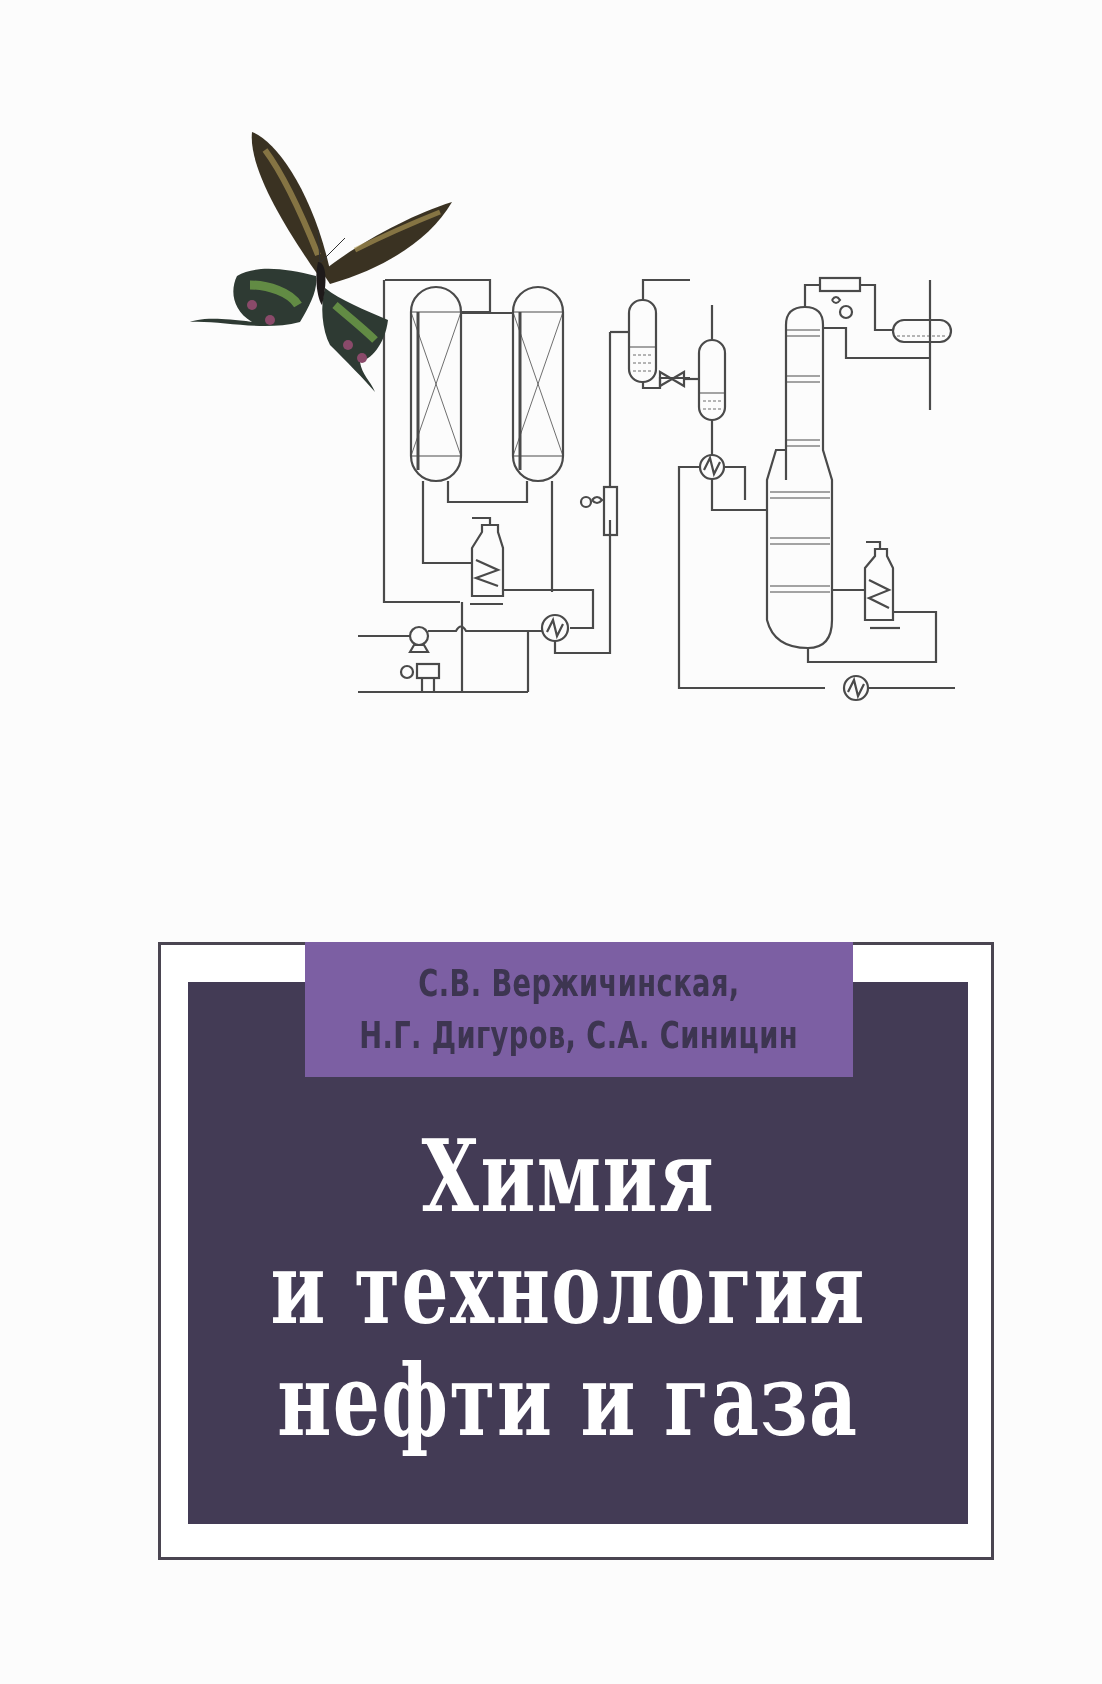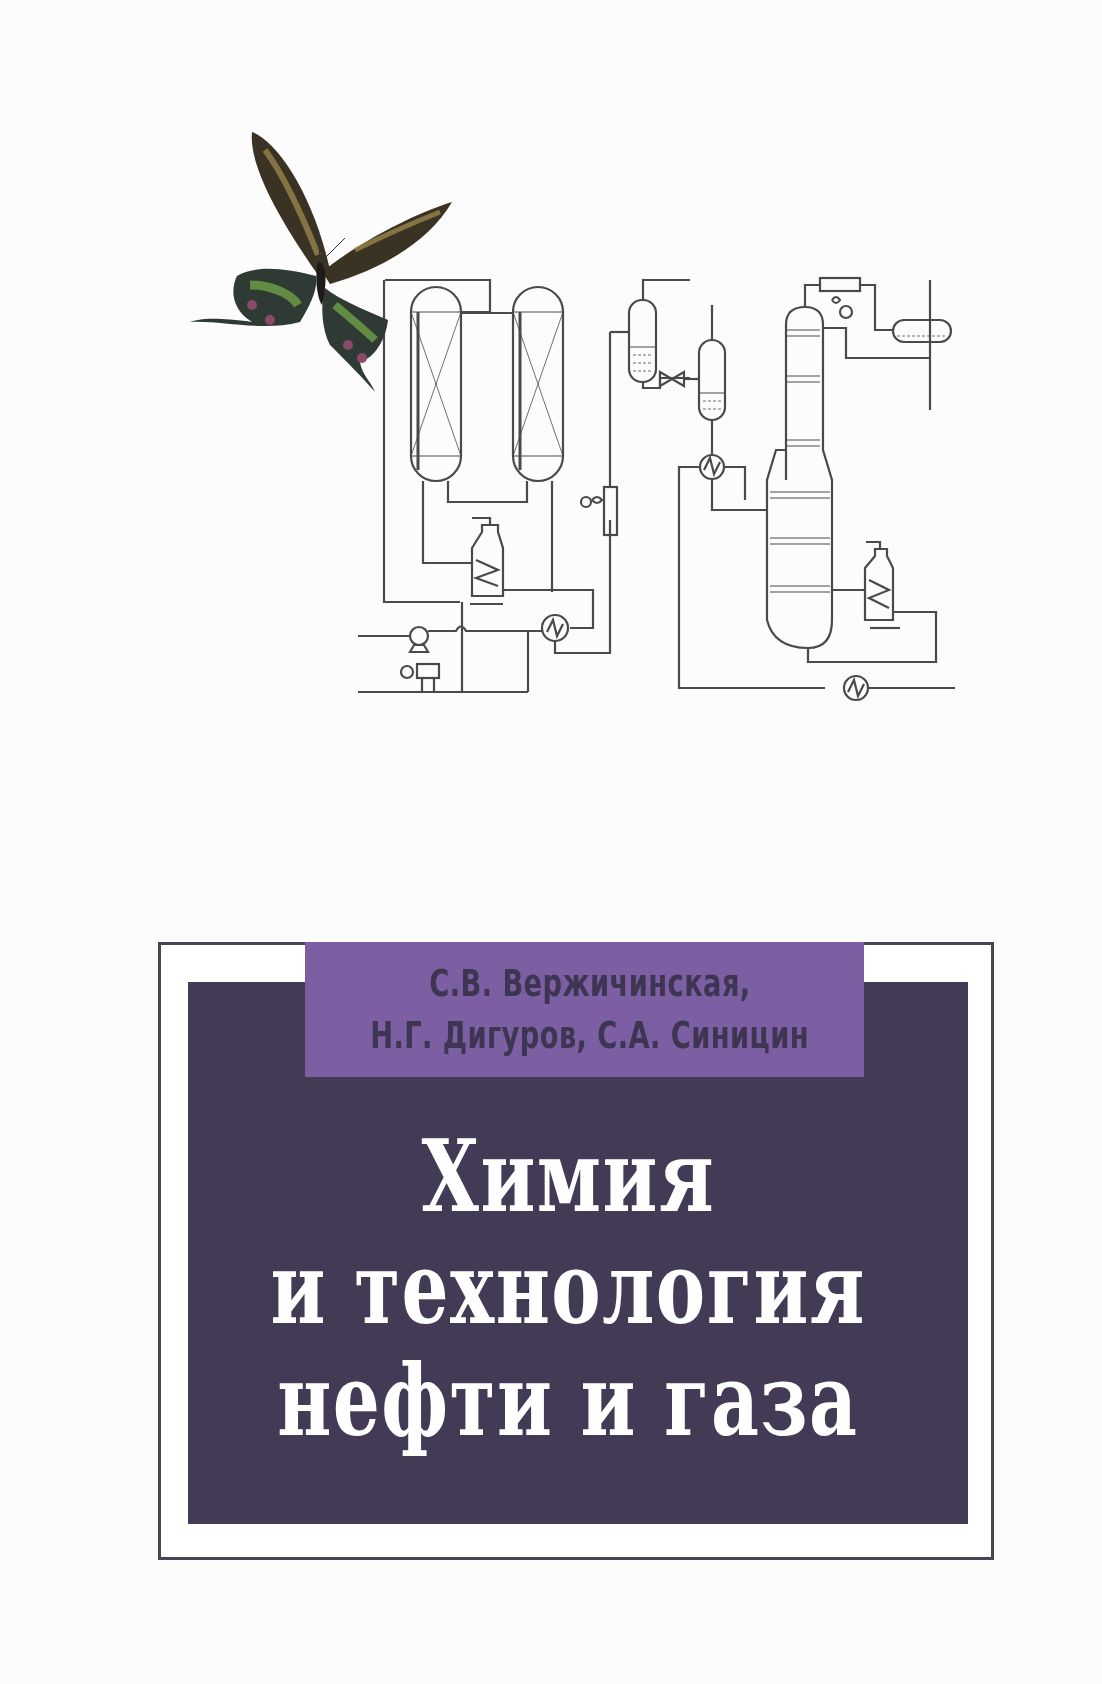--- a/index.html
+++ b/index.html
@@ -16,21 +16,20 @@
   }
   .dark-panel {
     position: absolute; left: 188px; top: 982px; width: 780px; height: 542px;
     background: #433b55;
   }
   .author-box {
     position: absolute; left: 305px; top: 942px; width: 548px; height: 135px;
     background: #7c5fa3;
     display: flex; flex-direction: column; align-items: center; justify-content: center;
     color: #3d3551;
-    padding-left: 11px;
   }
   .author-line {
     font-family: "DejaVu Sans Condensed", "DejaVu Sans", sans-serif;
     font-size: 37px; line-height: 52px; font-weight: bold; letter-spacing: 0.5px;
     transform: scaleX(0.82); white-space: nowrap;
   }
   .title-block {
     position: absolute; left: 188px; top: 1120px; width: 760px;
     display: flex; flex-direction: column; align-items: center;
     color: #ffffff;

